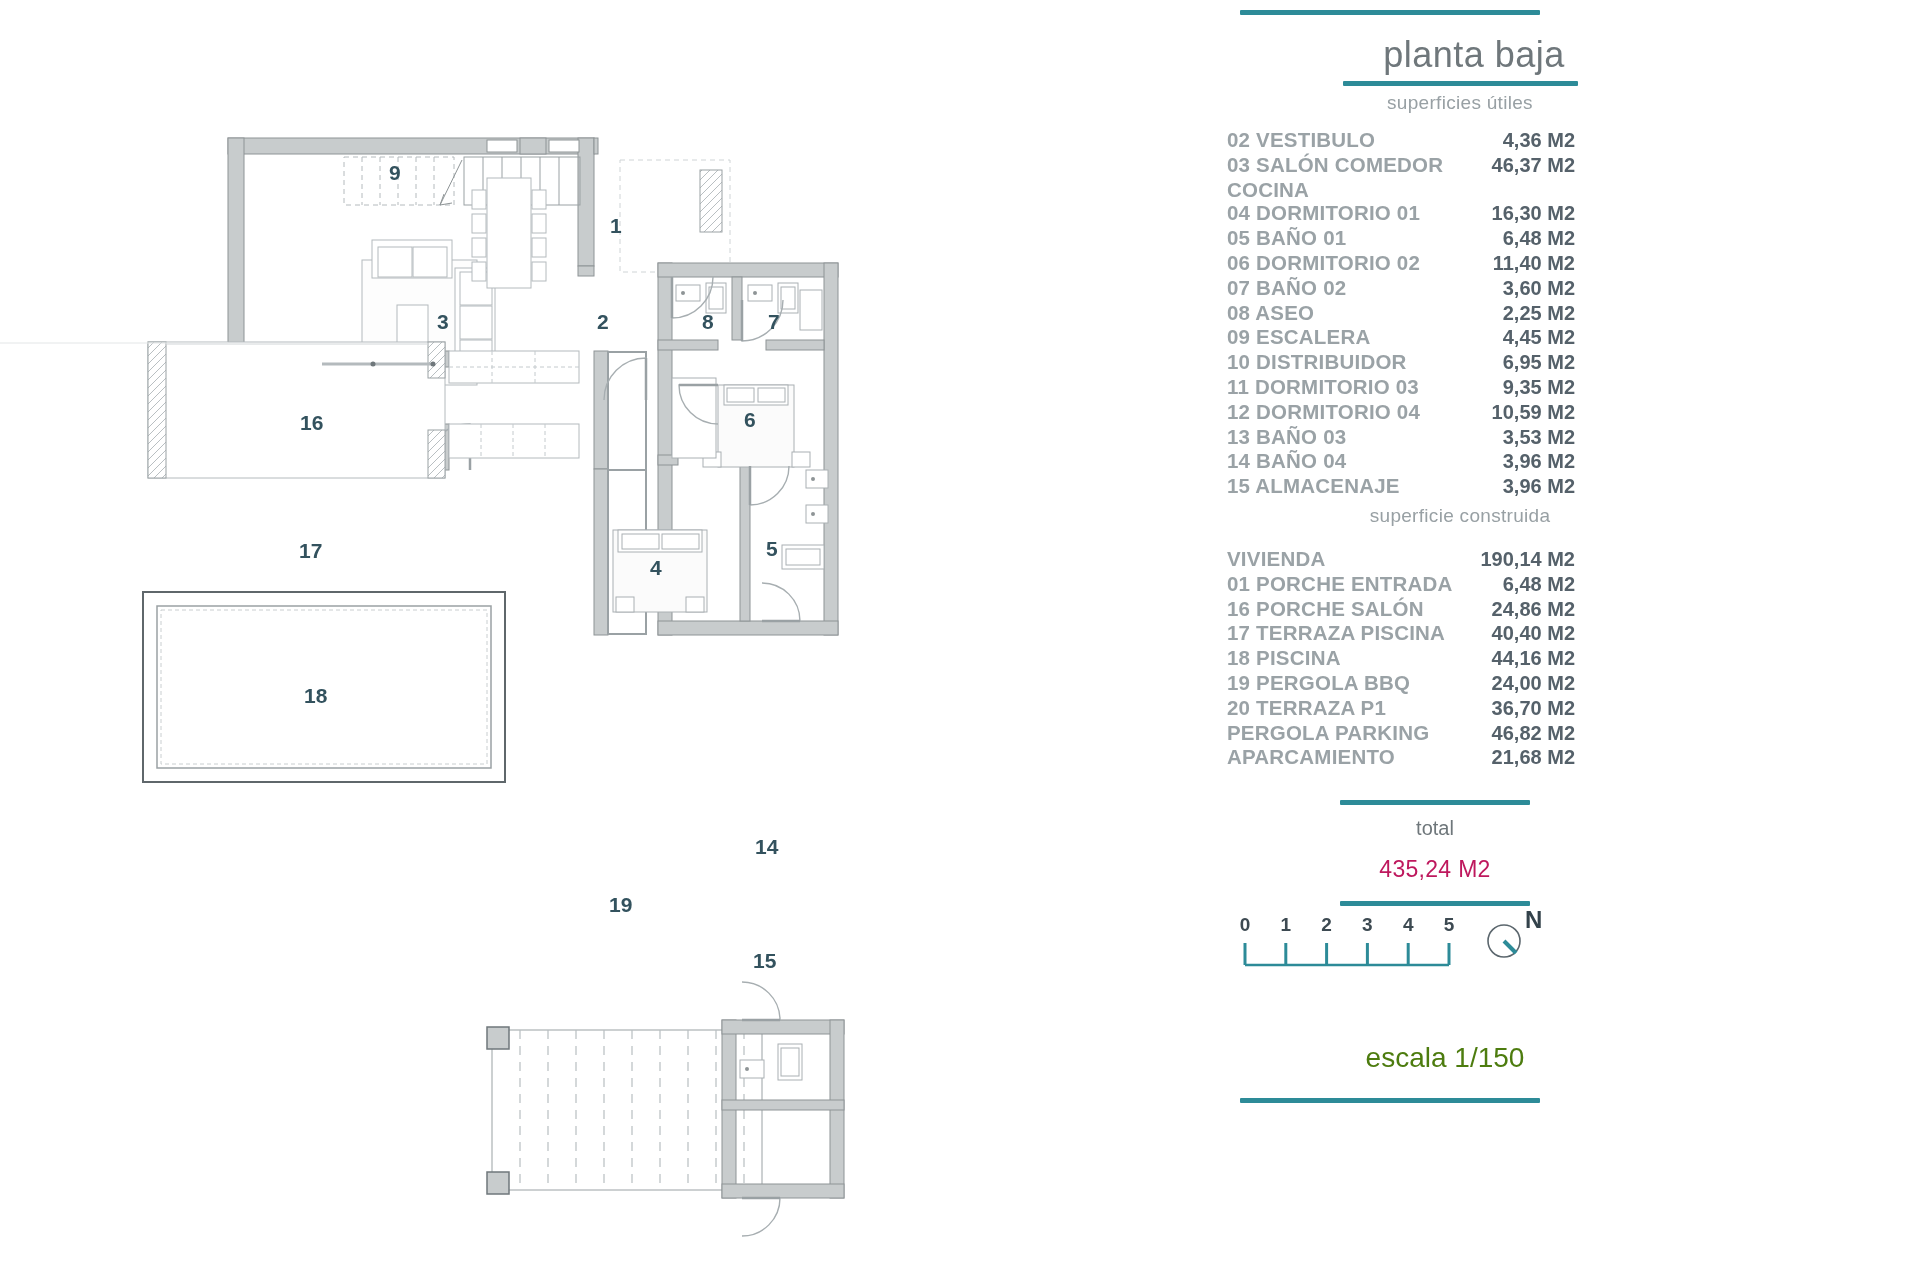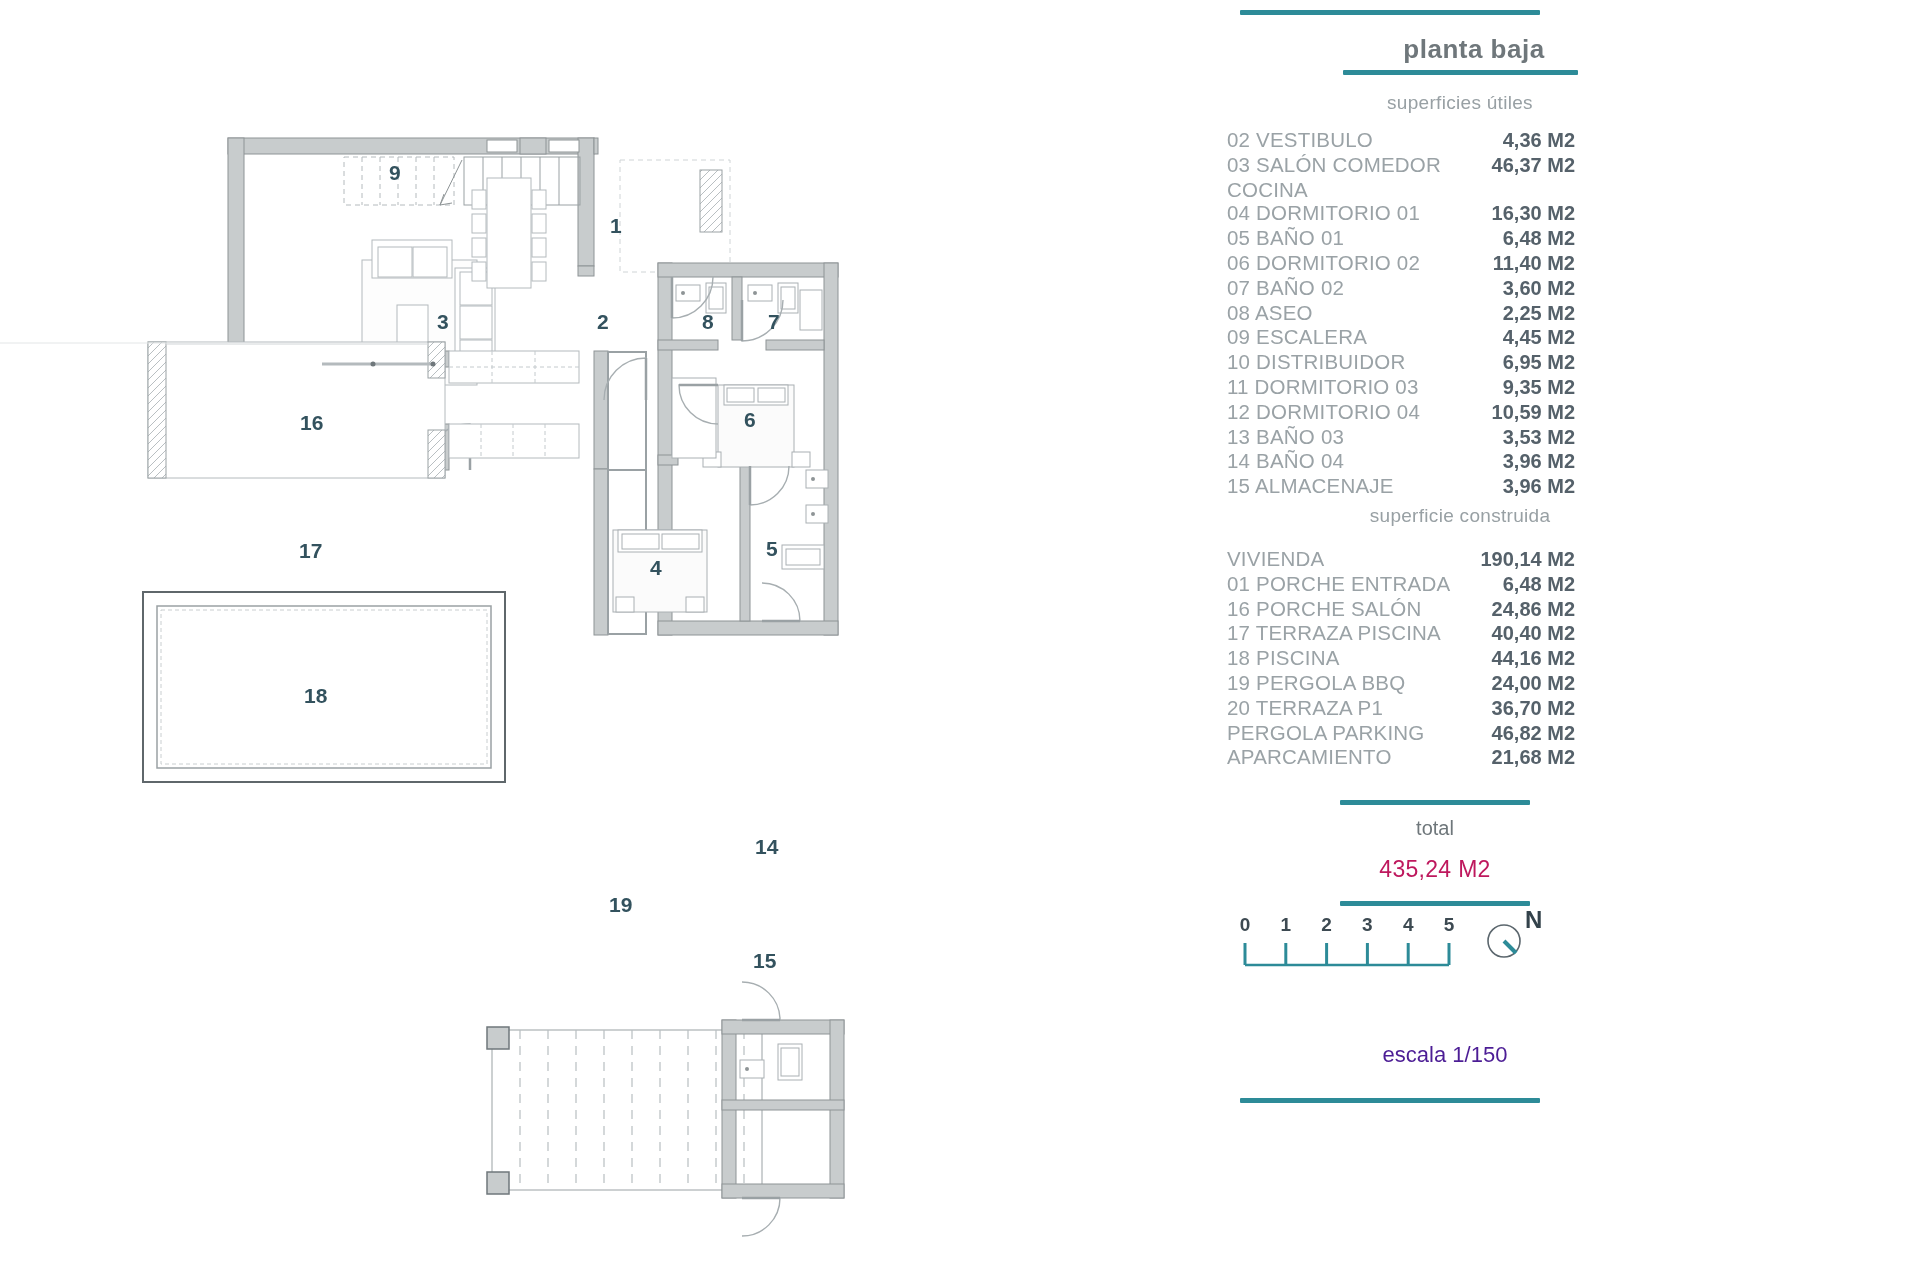--- a/index.html
+++ b/index.html
@@ -18,41 +18,41 @@
   #legend-panel{
     position:absolute;left:1215px;top:0;width:705px;height:1280px;
   }
   .rule{background:#2d8b98;height:5px;border-radius:1px;}
   .rule-wide{width:300px;}
   .rule-mid{width:235px;}
   .rule-narrow{width:190px;}
 
   .center{display:flex;flex-direction:column;align-items:center;}
   .floor-title{
-    font-size:26px;color:#6f777b;letter-spacing:.5px;
-    font-weight:700;line-height:1.1;margin-left:28px;
+    font-size:36px;color:#6f777b;letter-spacing:.5px;
+    font-weight:400;line-height:1.1;margin-left:28px;
   }
   .sub-title{font-size:19px;color:#98a0a4;font-weight:300;letter-spacing:.3px;}
 
   
   .area-table{width:100%;border-collapse:collapse;}
   .area-table td{
-    font-size:20.5px;font-weight:400;color:#9aa2a6;
+    font-size:20.5px;font-weight:700;color:#9aa2a6;
     letter-spacing:.2px;padding:0;line-height:23.8px;white-space:nowrap;
     vertical-align:baseline;
   }
   .area-table td.val{
     text-align:right;color:#55616a;font-weight:bold;font-size:20px;
     letter-spacing:0;
   }
 
   .total-label{font-size:20px;color:#6f777b;font-weight:300;}
   .total-value{font-size:23px;color:#be185d;font-weight:300;letter-spacing:.3px;}
 
-  .scale-caption{font-size:22px;color:#4c1d95;font-weight:300;}
+  .scale-caption{font-size:28px;color:#4d7c0f;font-weight:300;}
   .north-letter{font-size:24px;color:#33424b;font-weight:bold;}
 </style>
 </head>
 <body>
 
 <div id="page">
 
   <div id="plan-area">
     <svg id="plan-svg" width="1215" height="1280" viewBox="0 0 1215 1280">
       <defs>

